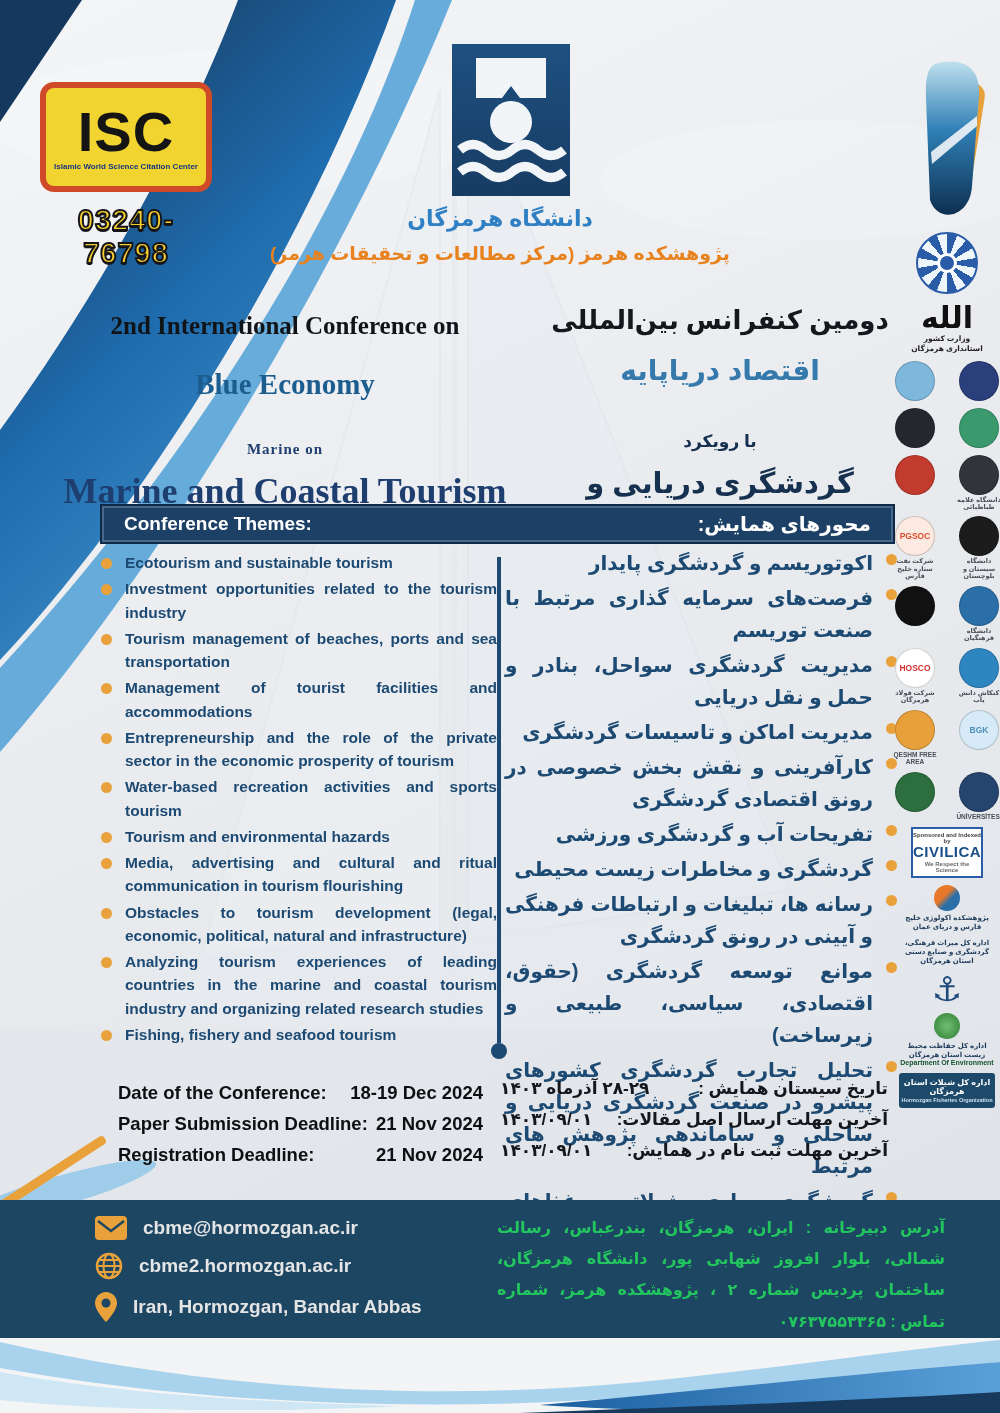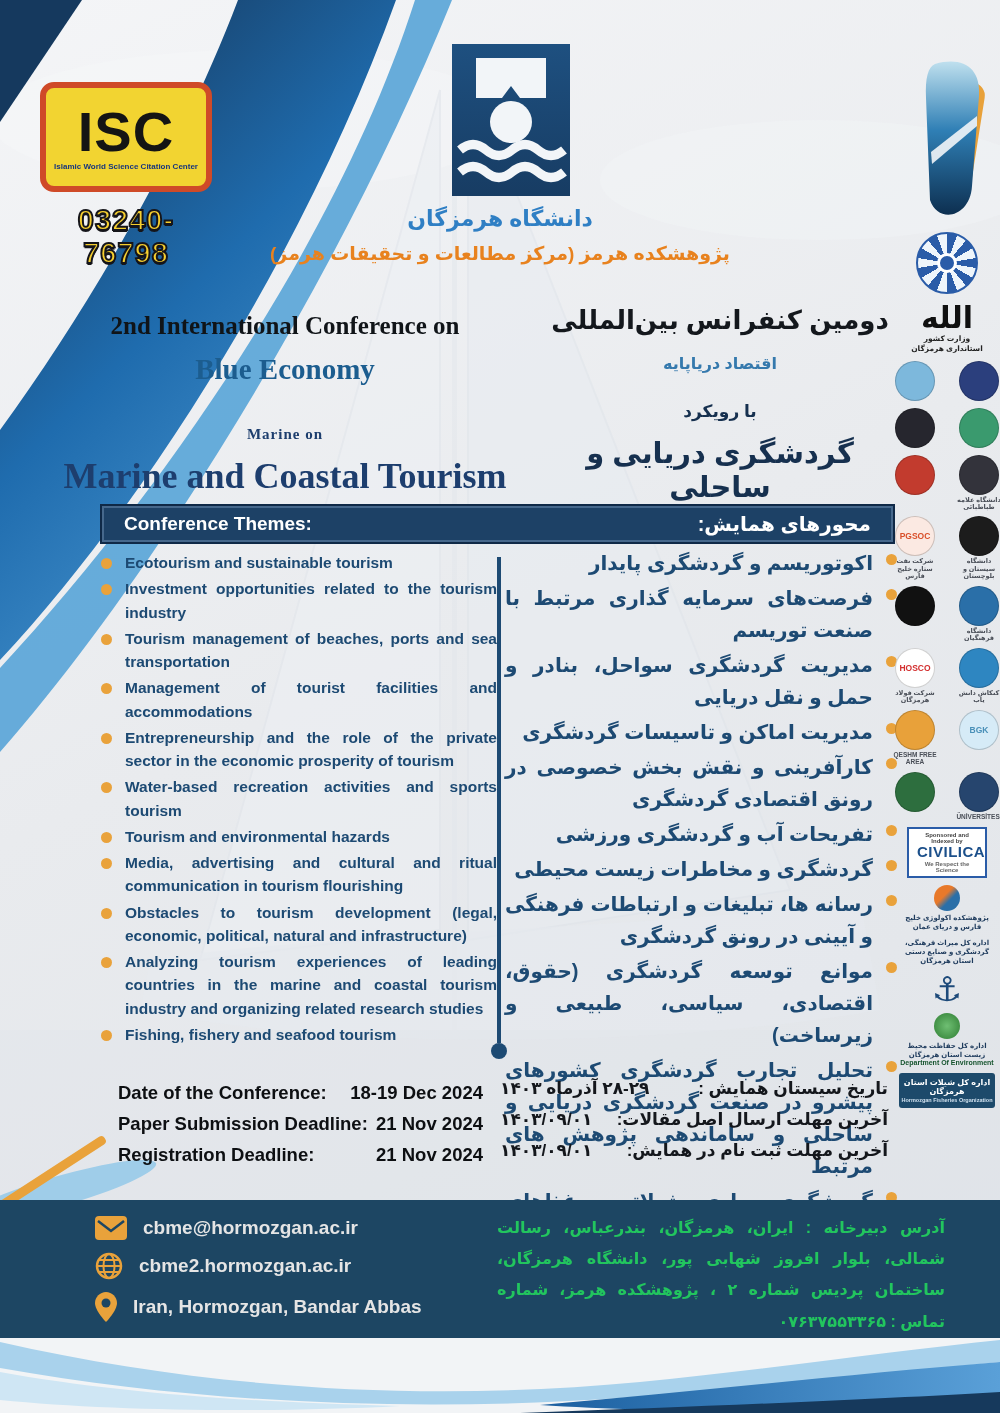--- a/index.html
+++ b/index.html
@@ -23,27 +23,27 @@
   .uni-logo{position:absolute;left:452px;top:44px;z-index:3;}
   .uni-name{position:absolute;left:0;top:206px;width:100%;text-align:center;z-index:3;
     font-weight:800;font-size:22px;color:#2f7fc4;direction:rtl;}
   .institute-name{position:absolute;left:0;top:242px;width:100%;text-align:center;z-index:3;
     font-weight:800;font-size:19px;color:#e8821e;direction:rtl;}
   
   .emblem{position:absolute;left:901px;top:56px;z-index:3;}
   
   .title-en{position:absolute;left:55px;top:312px;width:460px;text-align:center;z-index:3;
     font-family:"Liberation Serif","DejaVu Serif",serif;}
-  .t1{font-weight:700;font-size:25px;color:#101418;margin-bottom:13px;}
+  .t1{font-weight:700;font-size:25px;color:#101418;margin-bottom:28px;}
   .t2{font-weight:700;font-size:29px;color:#1c5d8f;margin-bottom:40px;}
   .t3{font-weight:700;font-size:15px;color:#1d3e6e;margin-bottom:12px;letter-spacing:1px;}
   .t4{font-weight:700;font-size:36px;color:#1d3e6e;}
   .title-fa{position:absolute;left:535px;top:305px;width:370px;text-align:center;direction:rtl;z-index:3;}
   .f1{font-weight:800;font-size:26px;color:#14181d;margin-bottom:18px;}
-  .f2{font-weight:800;font-size:16px;color:#3579ad;margin-bottom:28px;}
+  .f2{font-weight:800;font-size:28px;color:#3579ad;margin-bottom:44px;}
   .f3{font-weight:700;font-size:17px;color:#16304f;margin-bottom:14px;}
   .f4{font-weight:800;font-size:29px;color:#16304f;}
   
   .themes-bar{position:absolute;left:100px;top:504px;width:795px;height:40px;z-index:3;
     background:#1d4166;border:2px solid #0f2947;box-shadow:inset 0 0 0 2px #46688c;
     display:flex;justify-content:space-between;align-items:center;color:#fff;box-sizing:border-box;}
   .bar-en{font-weight:700;font-size:19px;padding-left:22px;}
   .bar-fa{font-weight:800;font-size:20px;padding-right:22px;direction:rtl;}
   
   .list{position:absolute;z-index:3;list-style:none;margin:0;padding:0;}
@@ -71,21 +71,21 @@
     background:repeating-conic-gradient(#2a5ca8 0 20deg,#eef5fb 20deg 40deg);}
   .pinwheel::after{content:"";position:absolute;inset:32%;border-radius:50%;background:#2a5ca8;border:3px solid #fff;}
   .ministry{text-align:center;direction:rtl;}
   .ministry-glyph{font-size:30px;font-weight:900;color:#101010;line-height:1.1;}
   .m-cap{font-size:7.5px;font-weight:700;color:#222;line-height:1.3;}
   .logo-grid{display:grid;grid-template-columns:44px 44px;gap:6px 20px;}
   .cell{display:flex;flex-direction:column;align-items:center;}
   .badge{width:40px;height:40px;border-radius:50%;display:flex;align-items:center;justify-content:center;
     font-size:8.5px;font-weight:800;color:#fff;border:1px solid rgba(0,0,0,.18);box-sizing:border-box;text-align:center;}
   .cell .cap{font-size:6.5px;color:#4a4f58;font-weight:700;text-align:center;line-height:1.15;margin-top:1px;max-width:46px;direction:rtl;}
-  .civilica{width:80px;background:#fff;border:2px solid #2a5ca8;text-align:center;padding:3px 8px;box-sizing:border-box;}
+  .civilica{width:72px;background:#fff;border:2px solid #2a5ca8;text-align:center;padding:3px 0;box-sizing:border-box;}
   .cv1{font-size:6px;font-weight:700;color:#444;}
   .cv2{font-size:15px;font-weight:900;color:#1b4f8a;letter-spacing:.5px;line-height:1.1;}
   .cv3{font-size:6px;font-weight:700;color:#666;}
   .org{width:94px;text-align:center;direction:rtl;}
   .org .dot-logo{width:26px;height:26px;border-radius:50%;margin:0 auto 2px auto;}
   .org .ocap{font-size:7px;font-weight:700;color:#1d3a5c;line-height:1.3;}
   .anchor-glyph{font-size:34px;color:#1d4a7a;line-height:1;}
   .env .dot-logo{background:radial-gradient(#6fbf73,#2e7d32);}
   .eco .dot-logo{background:linear-gradient(135deg,#e8792a 40%,#2a6fa8 60%);}
   .ocap-en{font-size:7px;font-weight:800;color:#14532d;}

